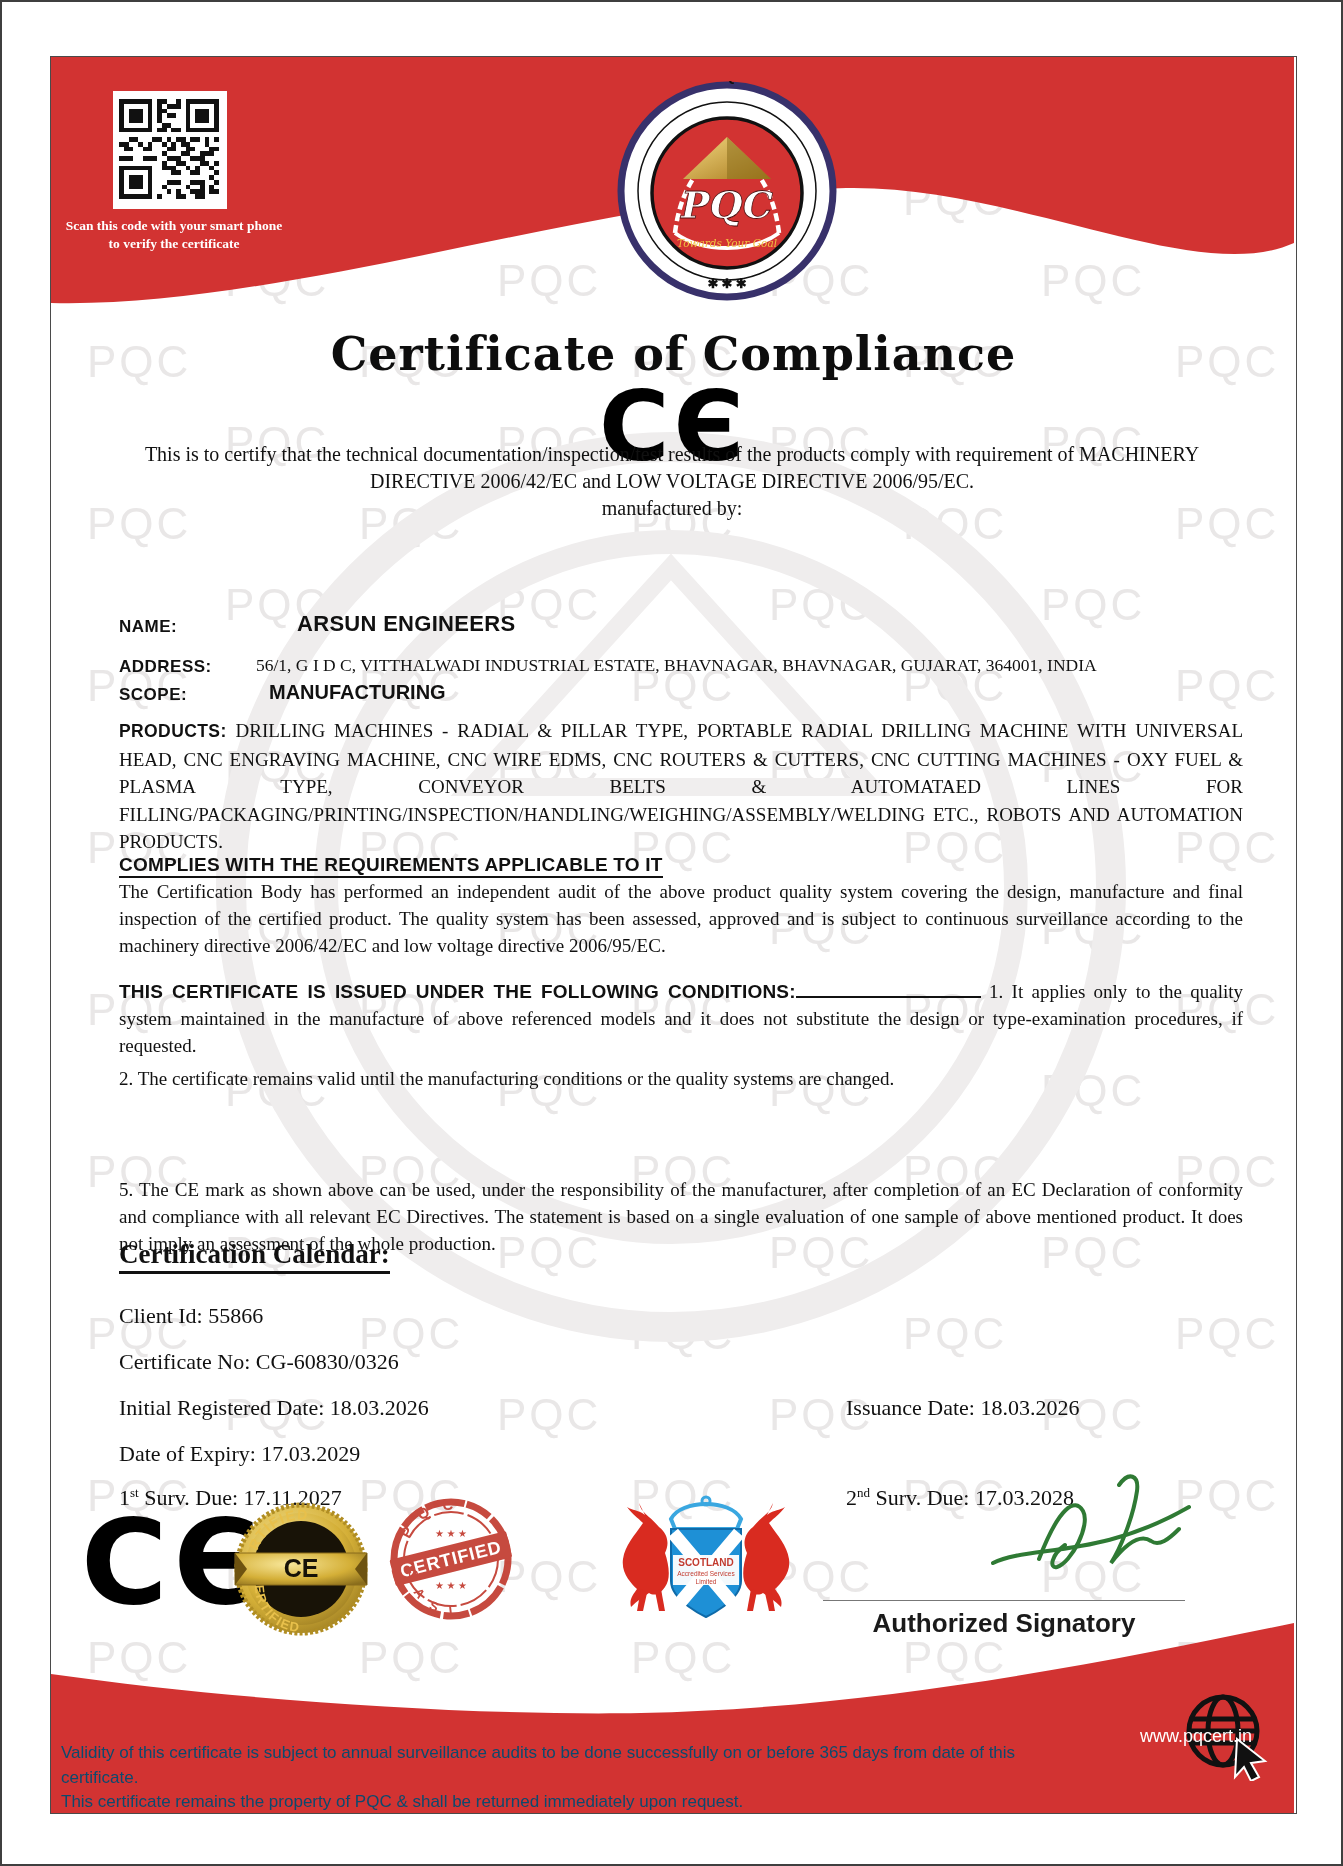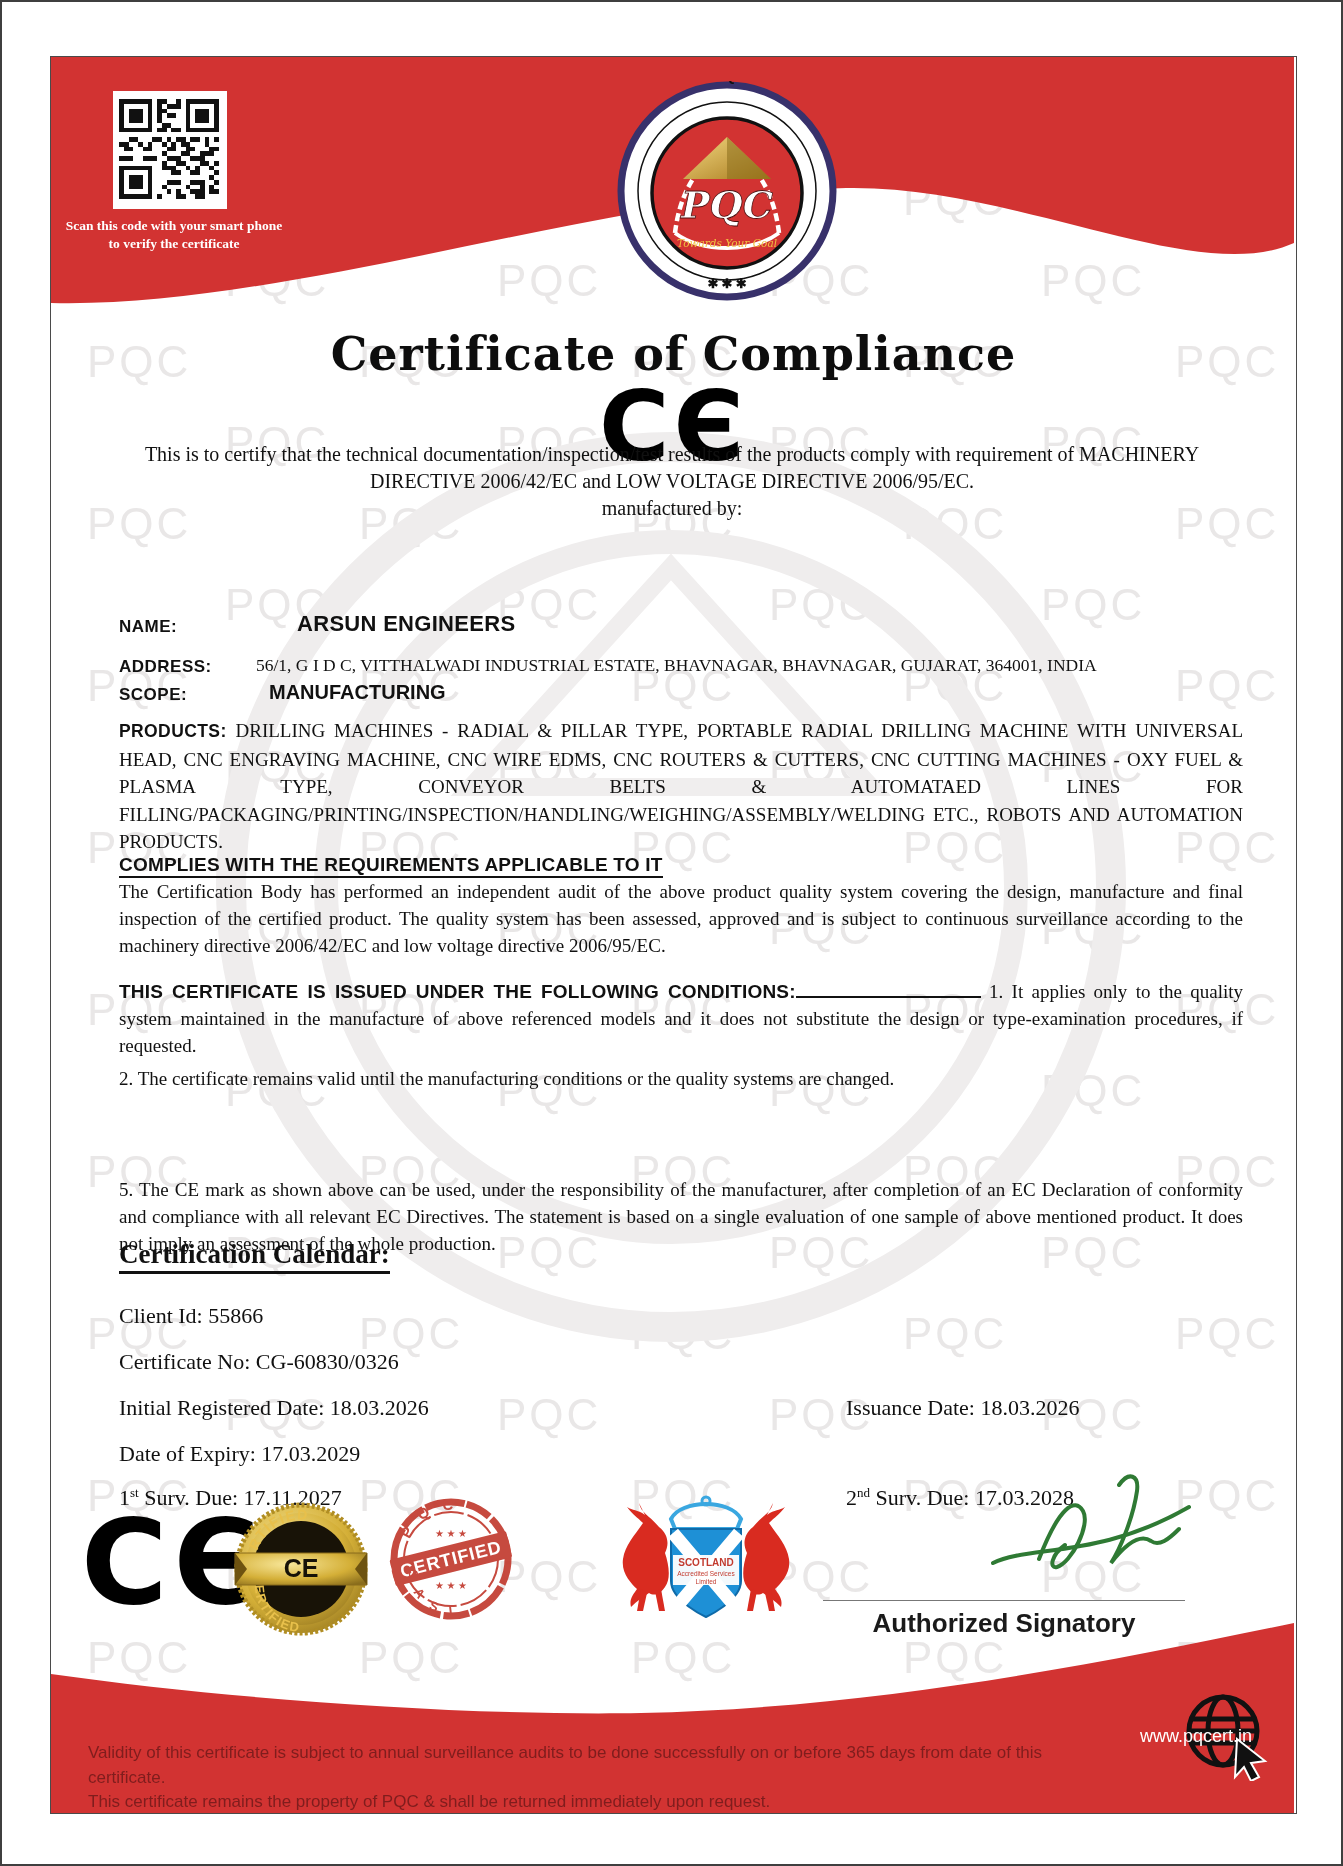--- a/index.html
+++ b/index.html
@@ -53,22 +53,22 @@
   .ce-bottom{left:30px;top:1446px;font-family:"DejaVu Sans",sans-serif;font-weight:800;font-size:118px;
              letter-spacing:6px;color:#000;line-height:1;}
   .gold-badge{left:182px;top:1444px;}
   .red-stamp{left:338px;top:1440px;}
   .scot-badge{left:560px;top:1432px;}
   .sig-svg{left:928px;top:1410px;}
   .sig-line{left:772px;top:1543px;width:362px;border-top:1.5px solid #777;height:0;}
   .sig-label{left:772px;top:1551px;width:362px;text-align:center;font-family:"Liberation Sans",sans-serif;
              font-weight:bold;font-size:26px;color:#1a1a1a;}
   
-  .ftr-text{left:10px;top:1684px;width:1000px;color:#7f1d1d;font-family:"Liberation Sans",sans-serif;
-            font-size:17px;line-height:24.5px;z-index:4;margin-left:27px;}
+  .ftr-text{left:10px;top:1684px;width:1000px;color:#0c4a6e;font-family:"Liberation Sans",sans-serif;
+            font-size:17px;line-height:24.5px;z-index:4;}
   .globe{left:1130px;top:1632px;z-index:4;}
   .site{left:1050px;top:1669px;width:190px;text-align:center;color:#fff;z-index:5;
         font-family:"Liberation Sans",sans-serif;font-size:18px;}
 </style>
 </head>
 <body>
 
 <div class="page">
   <div class="frame">
 

